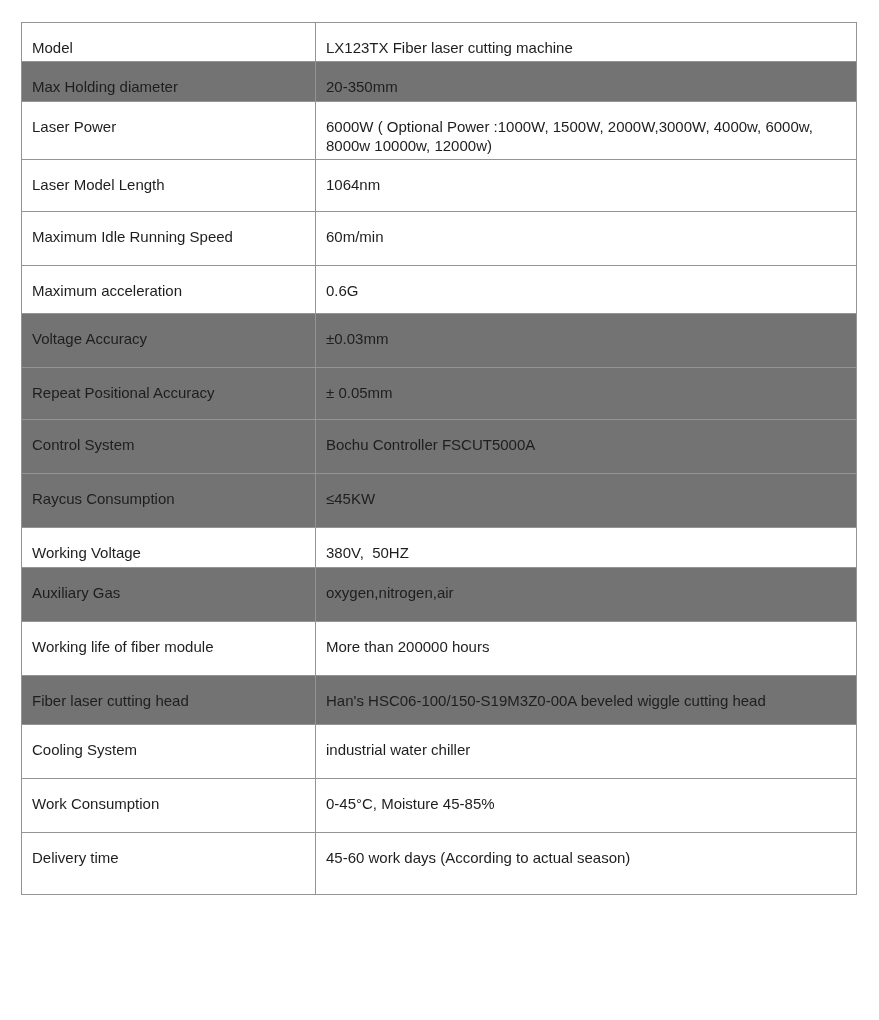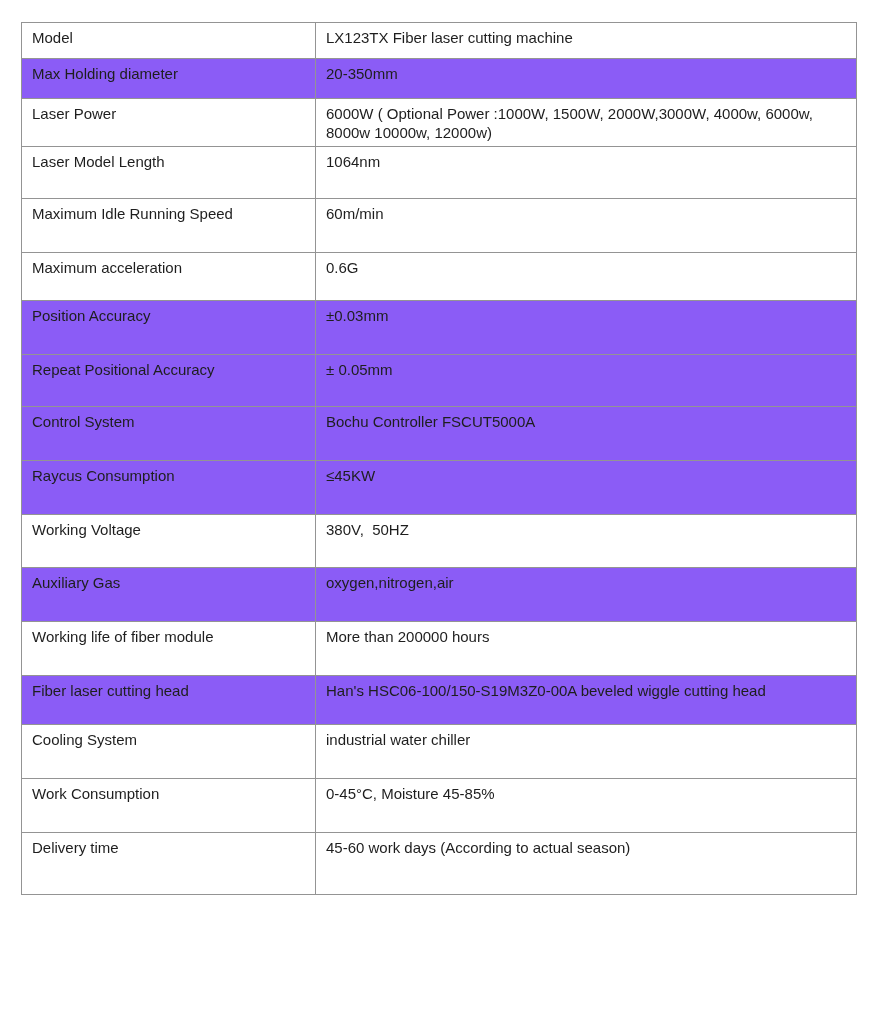--- a/index.html
+++ b/index.html
@@ -19,30 +19,30 @@
     position: absolute;
     left: 21px;
     top: 22px;
     width: 835px;
     border-collapse: collapse;
     table-layout: fixed;
   }
   table.spec-table td {
     border: 1px solid #949494;
     vertical-align: top;
-    padding: 5px 10px 4px 10px;
+    padding: 15px 10px 4px 10px;
     font-size: 15px;
     line-height: 19px;
     color: #1e1e1e;
     white-space: pre-wrap;
     overflow: hidden;
   }
   table.spec-table col.c-label { width: 294px; }
   table.spec-table col.c-value { width: 541px; }
-  tr.shaded td { background: #8b5cf6; }
+  tr.shaded td { background: #737373; }
   tr.plain td { background: #ffffff; }
 </style>
 </head>
 <body>
 
 <div class="page">
   <table class="spec-table">
     <colgroup>
       <col class="c-label">
       <col class="c-value">
@@ -66,36 +66,36 @@
       </tr>
       <tr class="plain" style="height:54px">
         <td>Maximum Idle Running Speed</td>
         <td>60m/min</td>
       </tr>
       <tr class="plain" style="height:48px">
         <td>Maximum acceleration</td>
         <td>0.6G</td>
       </tr>
       <tr class="shaded" style="height:54px">
-        <td>Position Accuracy</td>
+        <td>Voltage Accuracy</td>
         <td>±0.03mm</td>
       </tr>
       <tr class="shaded" style="height:52px">
         <td>Repeat Positional Accuracy</td>
         <td>± 0.05mm</td>
       </tr>
       <tr class="shaded" style="height:54px">
         <td>Control System</td>
         <td>Bochu Controller FSCUT5000A</td>
       </tr>
       <tr class="shaded" style="height:54px">
         <td>Raycus Consumption</td>
         <td>≤45KW</td>
       </tr>
-      <tr class="plain" style="height:53px">
+      <tr class="plain" style="height:40px">
         <td>Working Voltage</td>
         <td>380V,  50HZ</td>
       </tr>
       <tr class="shaded" style="height:54px">
         <td>Auxiliary Gas</td>
         <td>oxygen,nitrogen,air</td>
       </tr>
       <tr class="plain" style="height:54px">
         <td>Working life of fiber module</td>
         <td>More than 200000 hours</td>

